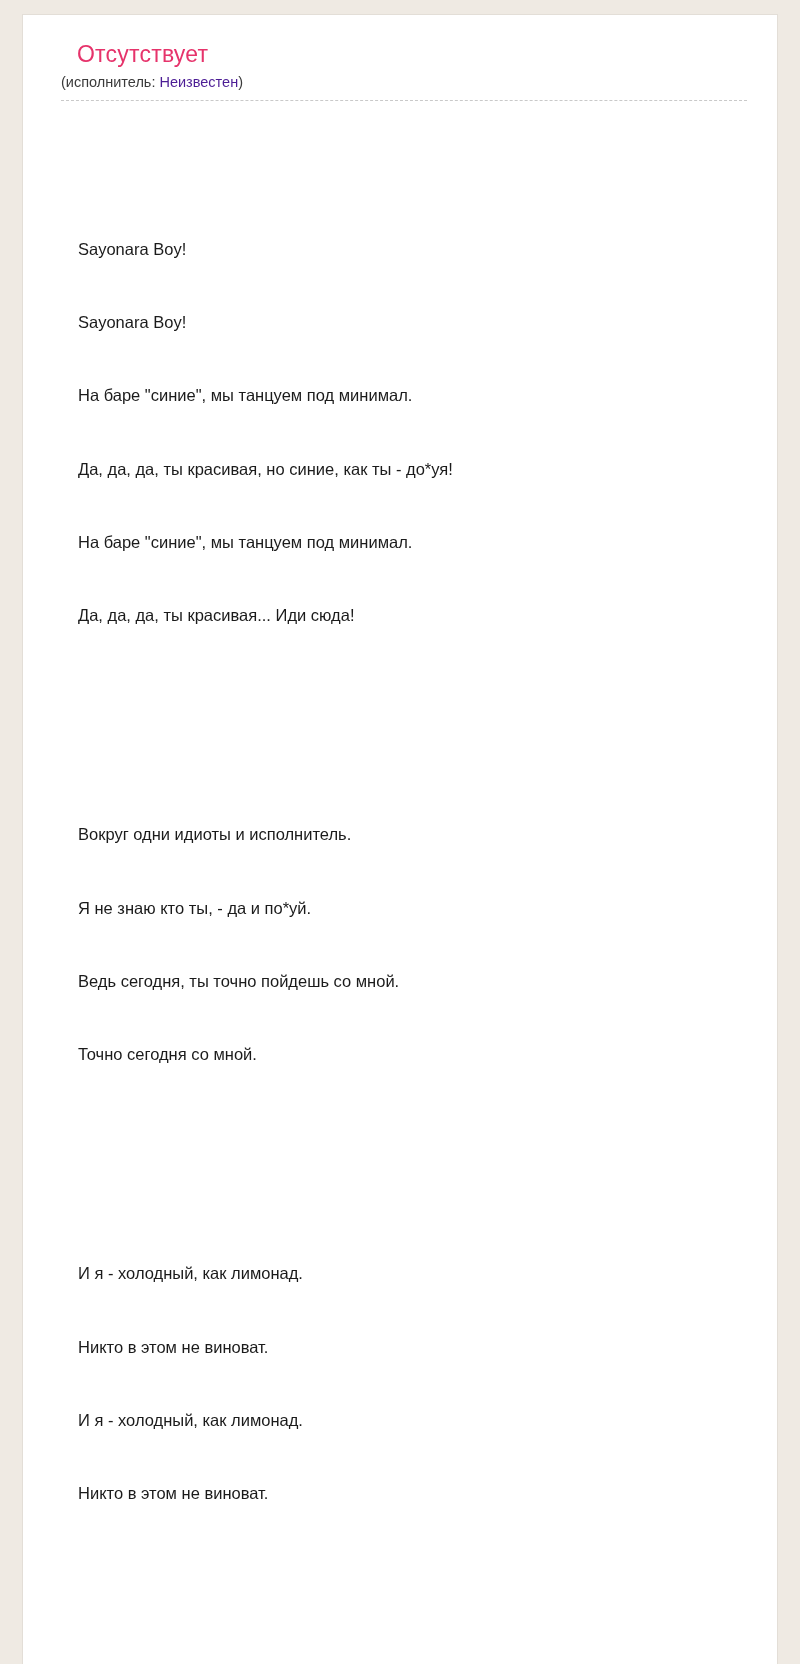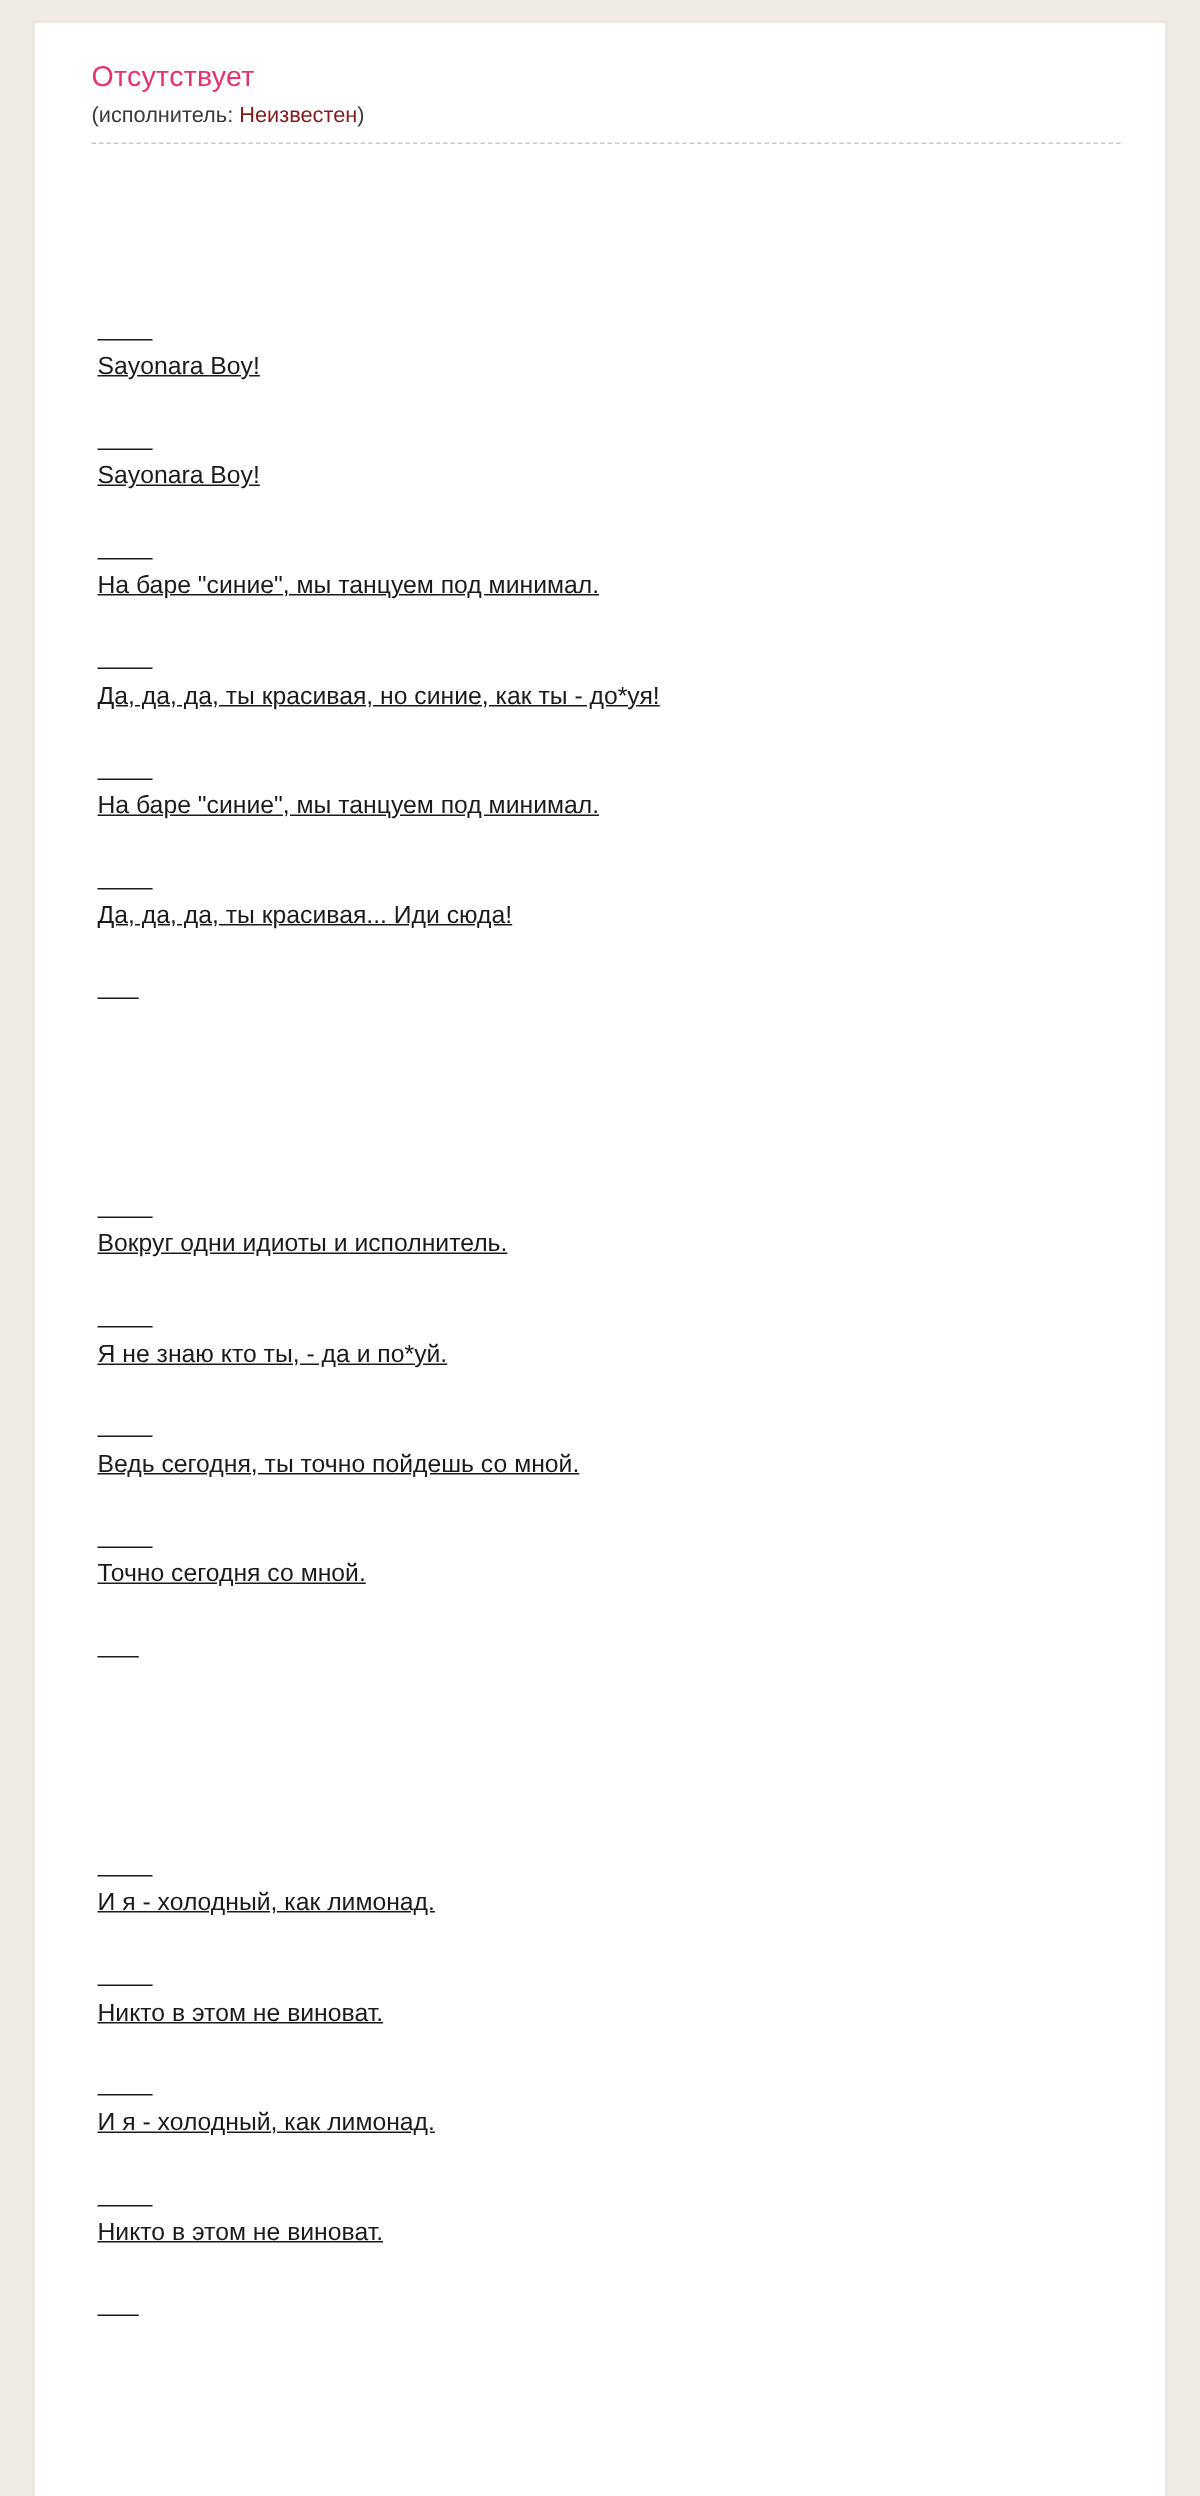--- a/index.html
+++ b/index.html
@@ -21,48 +21,47 @@
   }
   .card {
     box-sizing: border-box;
     background: #ffffff;
     border: 1px solid #e3ded7;
     min-height: 1636px;
     padding: 26px 30px 30px 38px;
   }
   .song-title {
     color: #e6336b;
-    font-size: 19px;
+    font-size: 23px;
     font-weight: normal;
-    margin: 0 0 6px 0;
+    margin: 0 0 6px 16px;
     letter-spacing: 0.2px;
   }
   .artist-line {
     font-size: 14.5px;
     color: #3a3a3a;
     margin: 0 0 10px 0;
   }
   .artist-link {
-    color: #7f1d1d;
+    color: #4c1d95;
     text-decoration: none;
   }
   .divider {
     border: 0;
     border-top: 1px dashed #c9c9c9;
     margin: 0 0 14px 0;
   }
   .lyrics {
     font-size: 16.5px;
     line-height: 24.4px;
     color: #1b1b1b;
     white-space: pre-wrap;
   }
   .stanza {
-    margin: 0 0 24px 4px;
-    text-decoration: underline;
+    margin: 0 0 24px 17px;
   }
   .stanza:last-child {
     margin-bottom: 0;
   }
   .line {
     white-space: pre-wrap;
   }
 </style>
 </head>
 <body>

